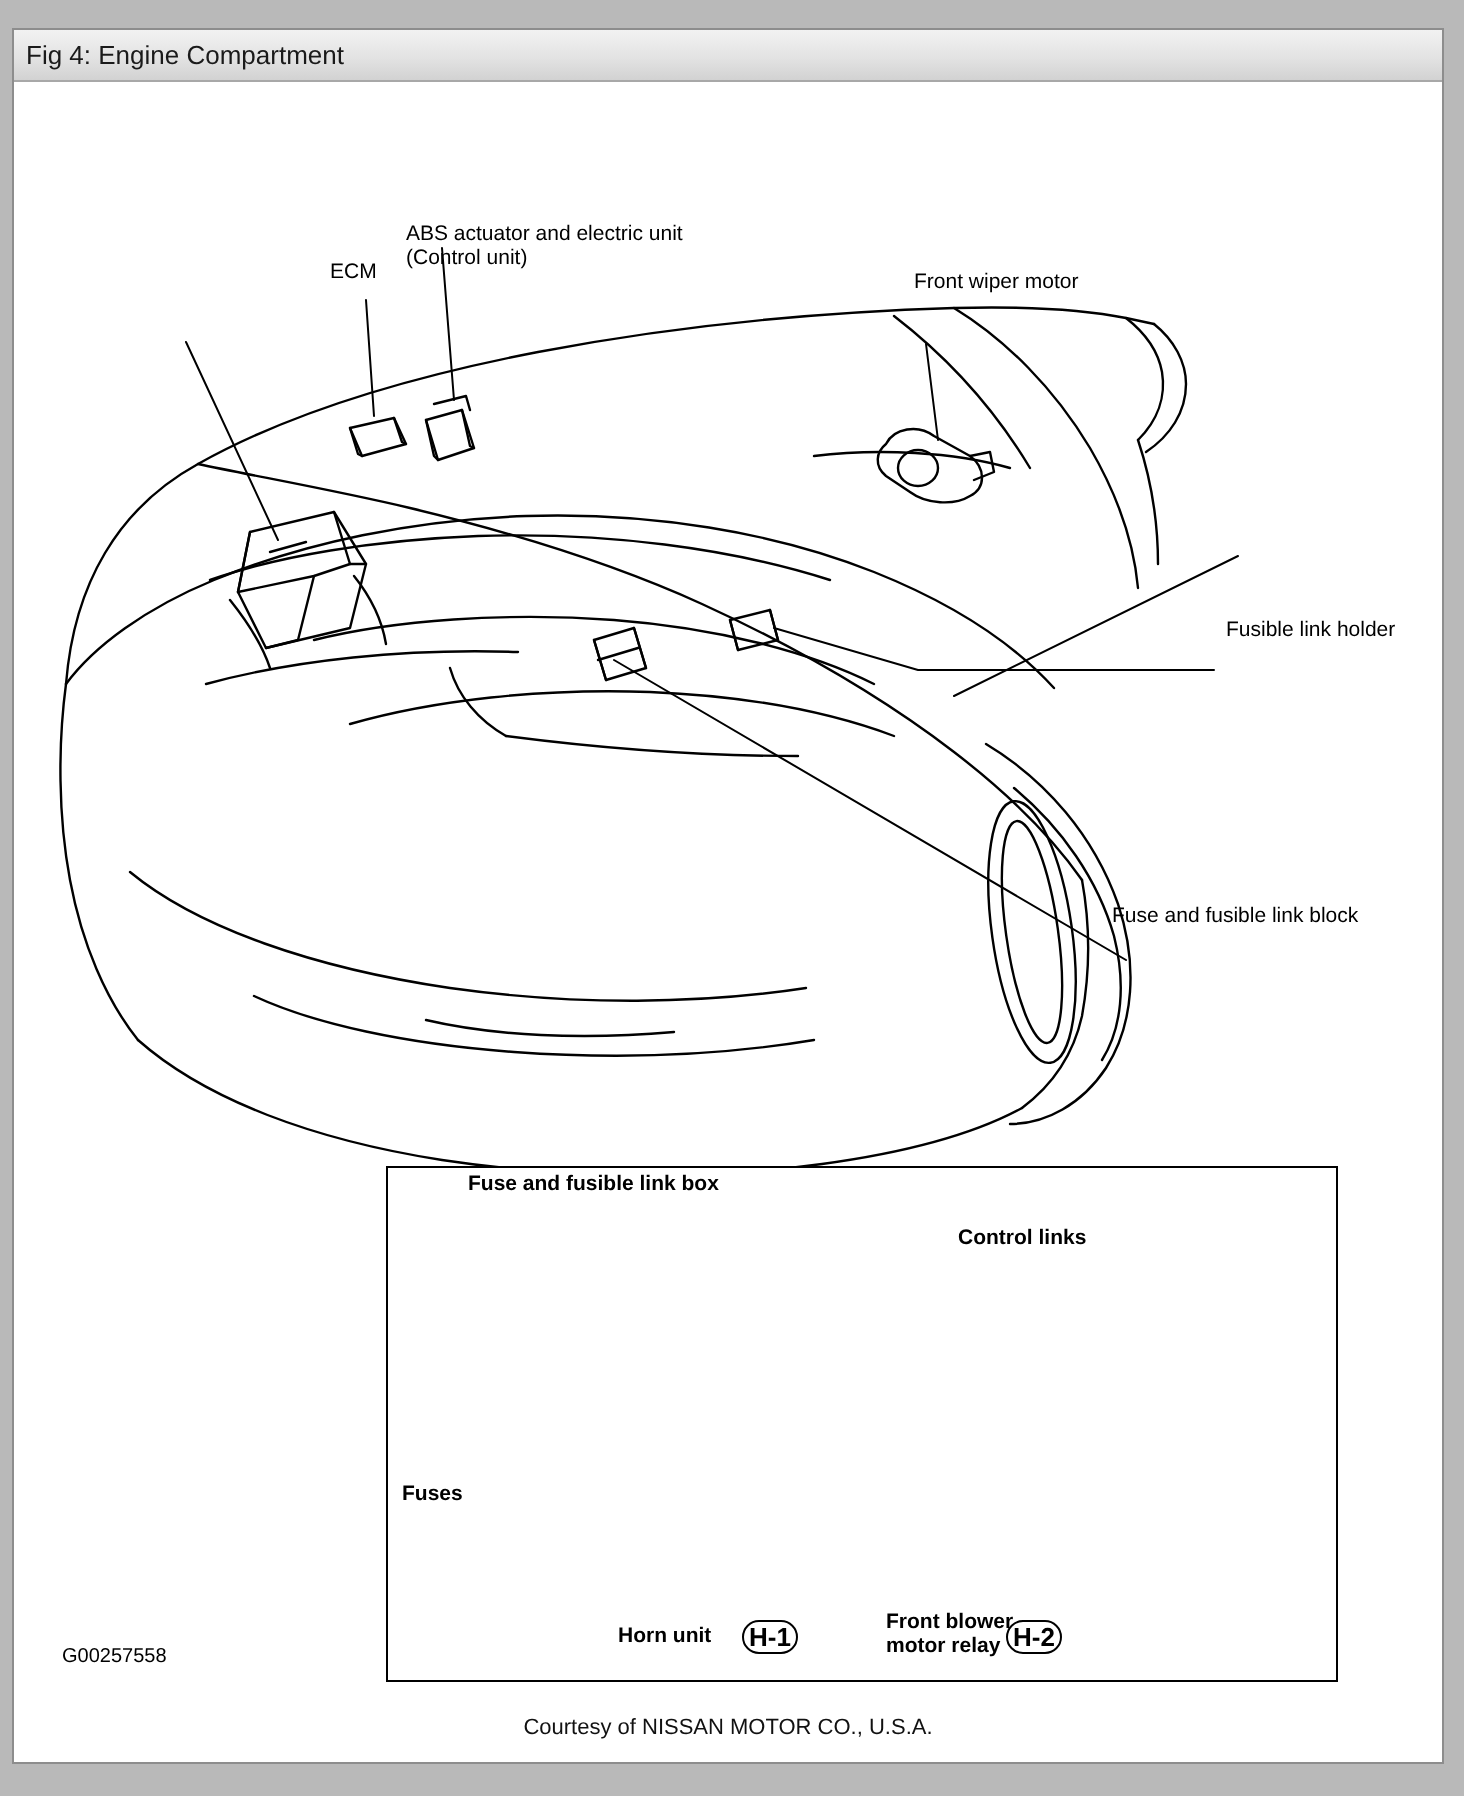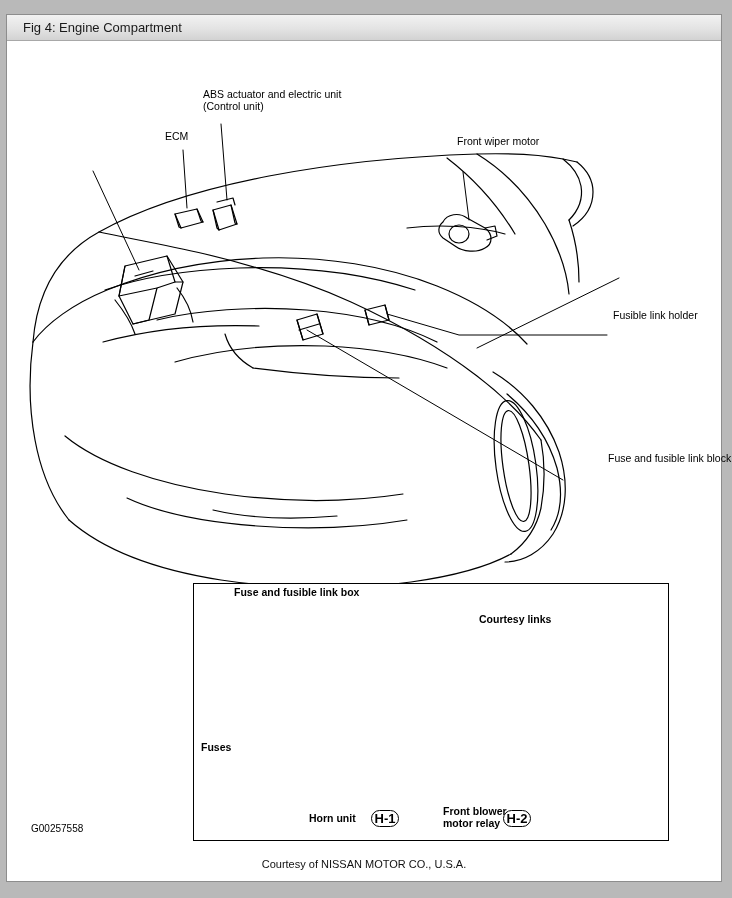--- a/index.html
+++ b/index.html
@@ -34,21 +34,21 @@
     position: absolute;
     left: 0; top: 0;
     width: 714px;
     height: 26px;
     background: linear-gradient(to bottom, #f2f2f2 0%, #e3e3e3 55%, #d2d2d2 100%);
     border-bottom: 1px solid #a8a8a8;
     box-sizing: border-box;
   }
   .titlebar .title {
     position: absolute;
-    left: 16px;
+    left: 6px;
     top: 5px;
     font-size: 13px;
     color: #1a1a1a;
     white-space: nowrap;
     text-align: center;
   }
   .canvas {
     position: absolute;
     left: 0;
     top: 27px;
@@ -267,29 +267,29 @@
           <path d="M436,786 L346,744" stroke-width="1"></path>
 
           <path d="M240,716 L300,706" stroke-width="1"></path>
 
           <path d="M460,598 L356,678" stroke-width="1"></path>
           <path d="M460,602 L430,616" stroke-width="1"></path>
         </g>
       </svg>
 
       <div class="lbl" style="left:158px; top:88px;">ECM</div>
-      <div class="lbl" style="left:196px; top:46px;">ABS actuator and electric unit
+      <div class="lbl" style="left:196px; top:69px;">ABS actuator and electric unit
 (Control unit)</div>
       <div class="lbl" style="left:450px; top:93px;">Front wiper motor</div>
       <div class="lbl" style="left:606px; top:267px;">Fusible link holder</div>
-      <div class="lbl" style="left:580px; top:410px;padding-left:21px;">Fuse and fusible link block</div>
+      <div class="lbl" style="left:528px; top:410px;padding-left:21px;">Fuse and fusible link block</div>
 
       <div class="inset-frame"></div>
       <div class="lbl lbl-b" style="left:196px; top:544px;padding-left:31px;">Fuse and fusible link box</div>
-      <div class="lbl lbl-b" style="left:472px; top:571px;">Courtesy links</div>
+      <div class="lbl lbl-b" style="left:472px; top:571px;">Control links</div>
       <div class="lbl lbl-b" style="left:194px; top:699px;">Fuses</div>
       <div class="lbl lbl-b" style="left:302px; top:770px;">Horn unit</div>
       <div class="hcircle" style="left:364px; top:768px;">H-1</div>
       <div class="lbl lbl-b" style="left:436px; top:763px;">Front blower
 motor relay</div>
       <div class="hcircle" style="left:496px; top:768px;">H-2</div>
 
       <div class="code">G00257558</div>
       <div class="courtesy">Courtesy of NISSAN MOTOR CO., U.S.A.</div>
 

